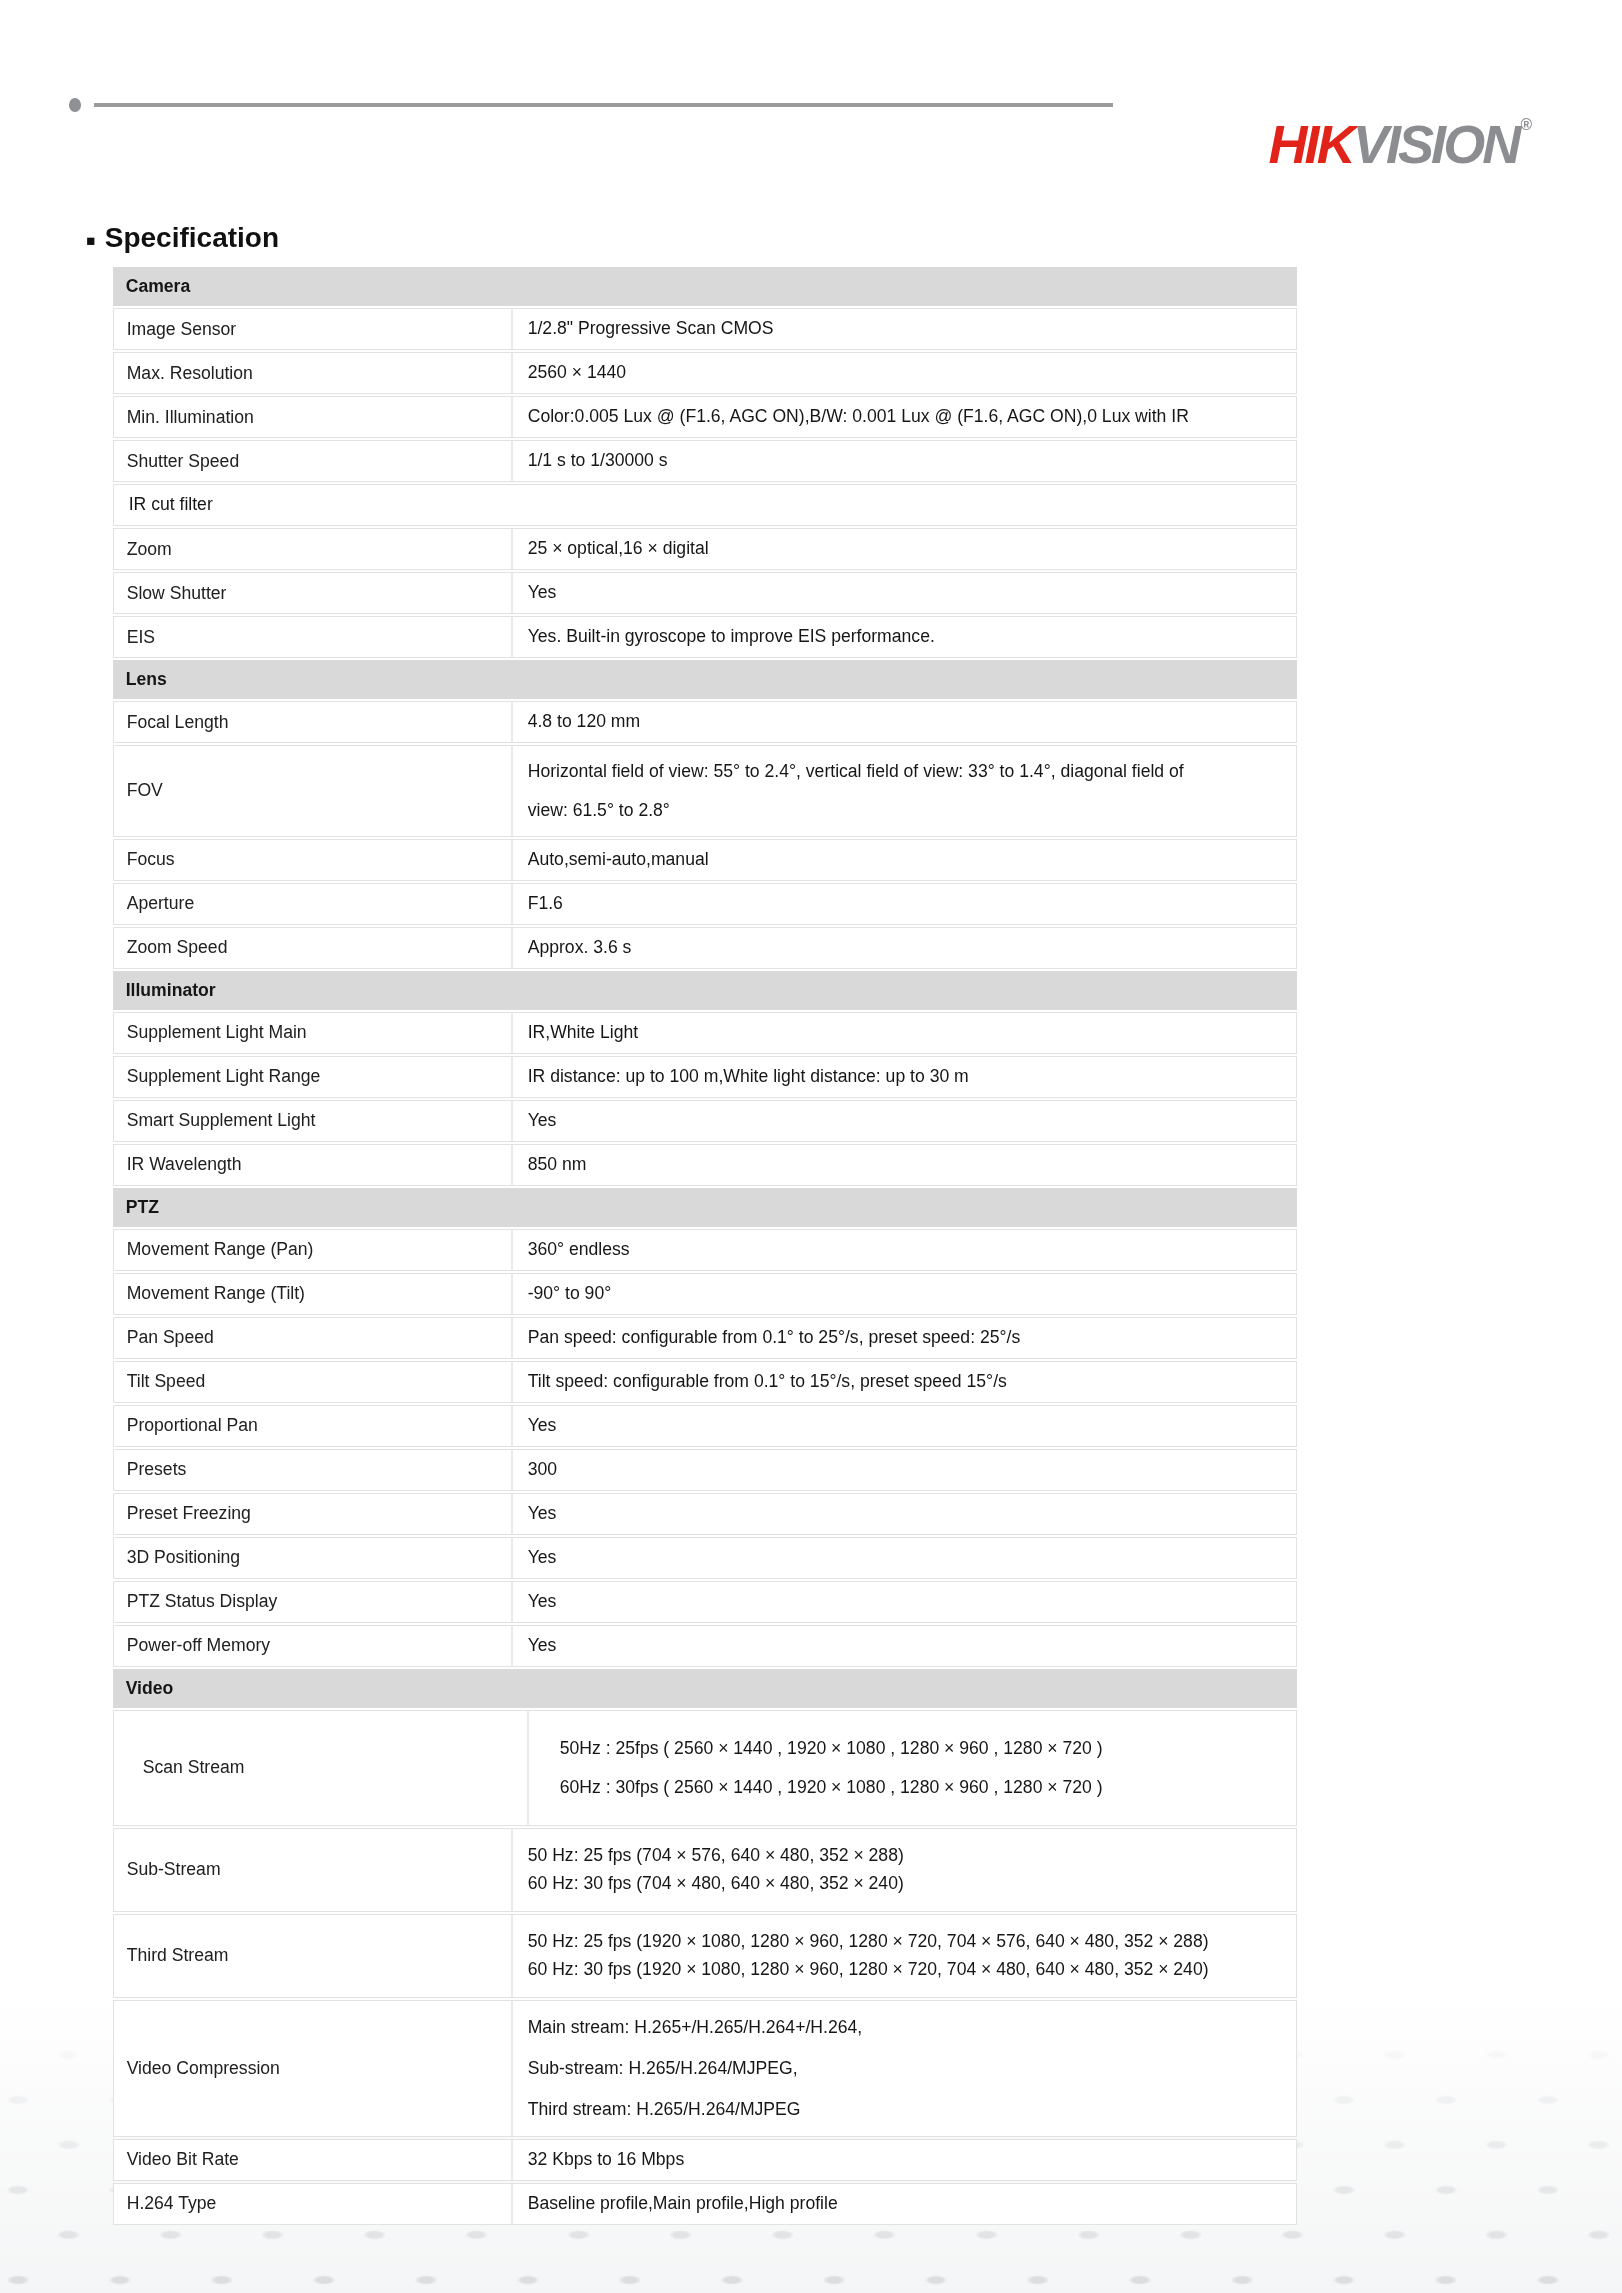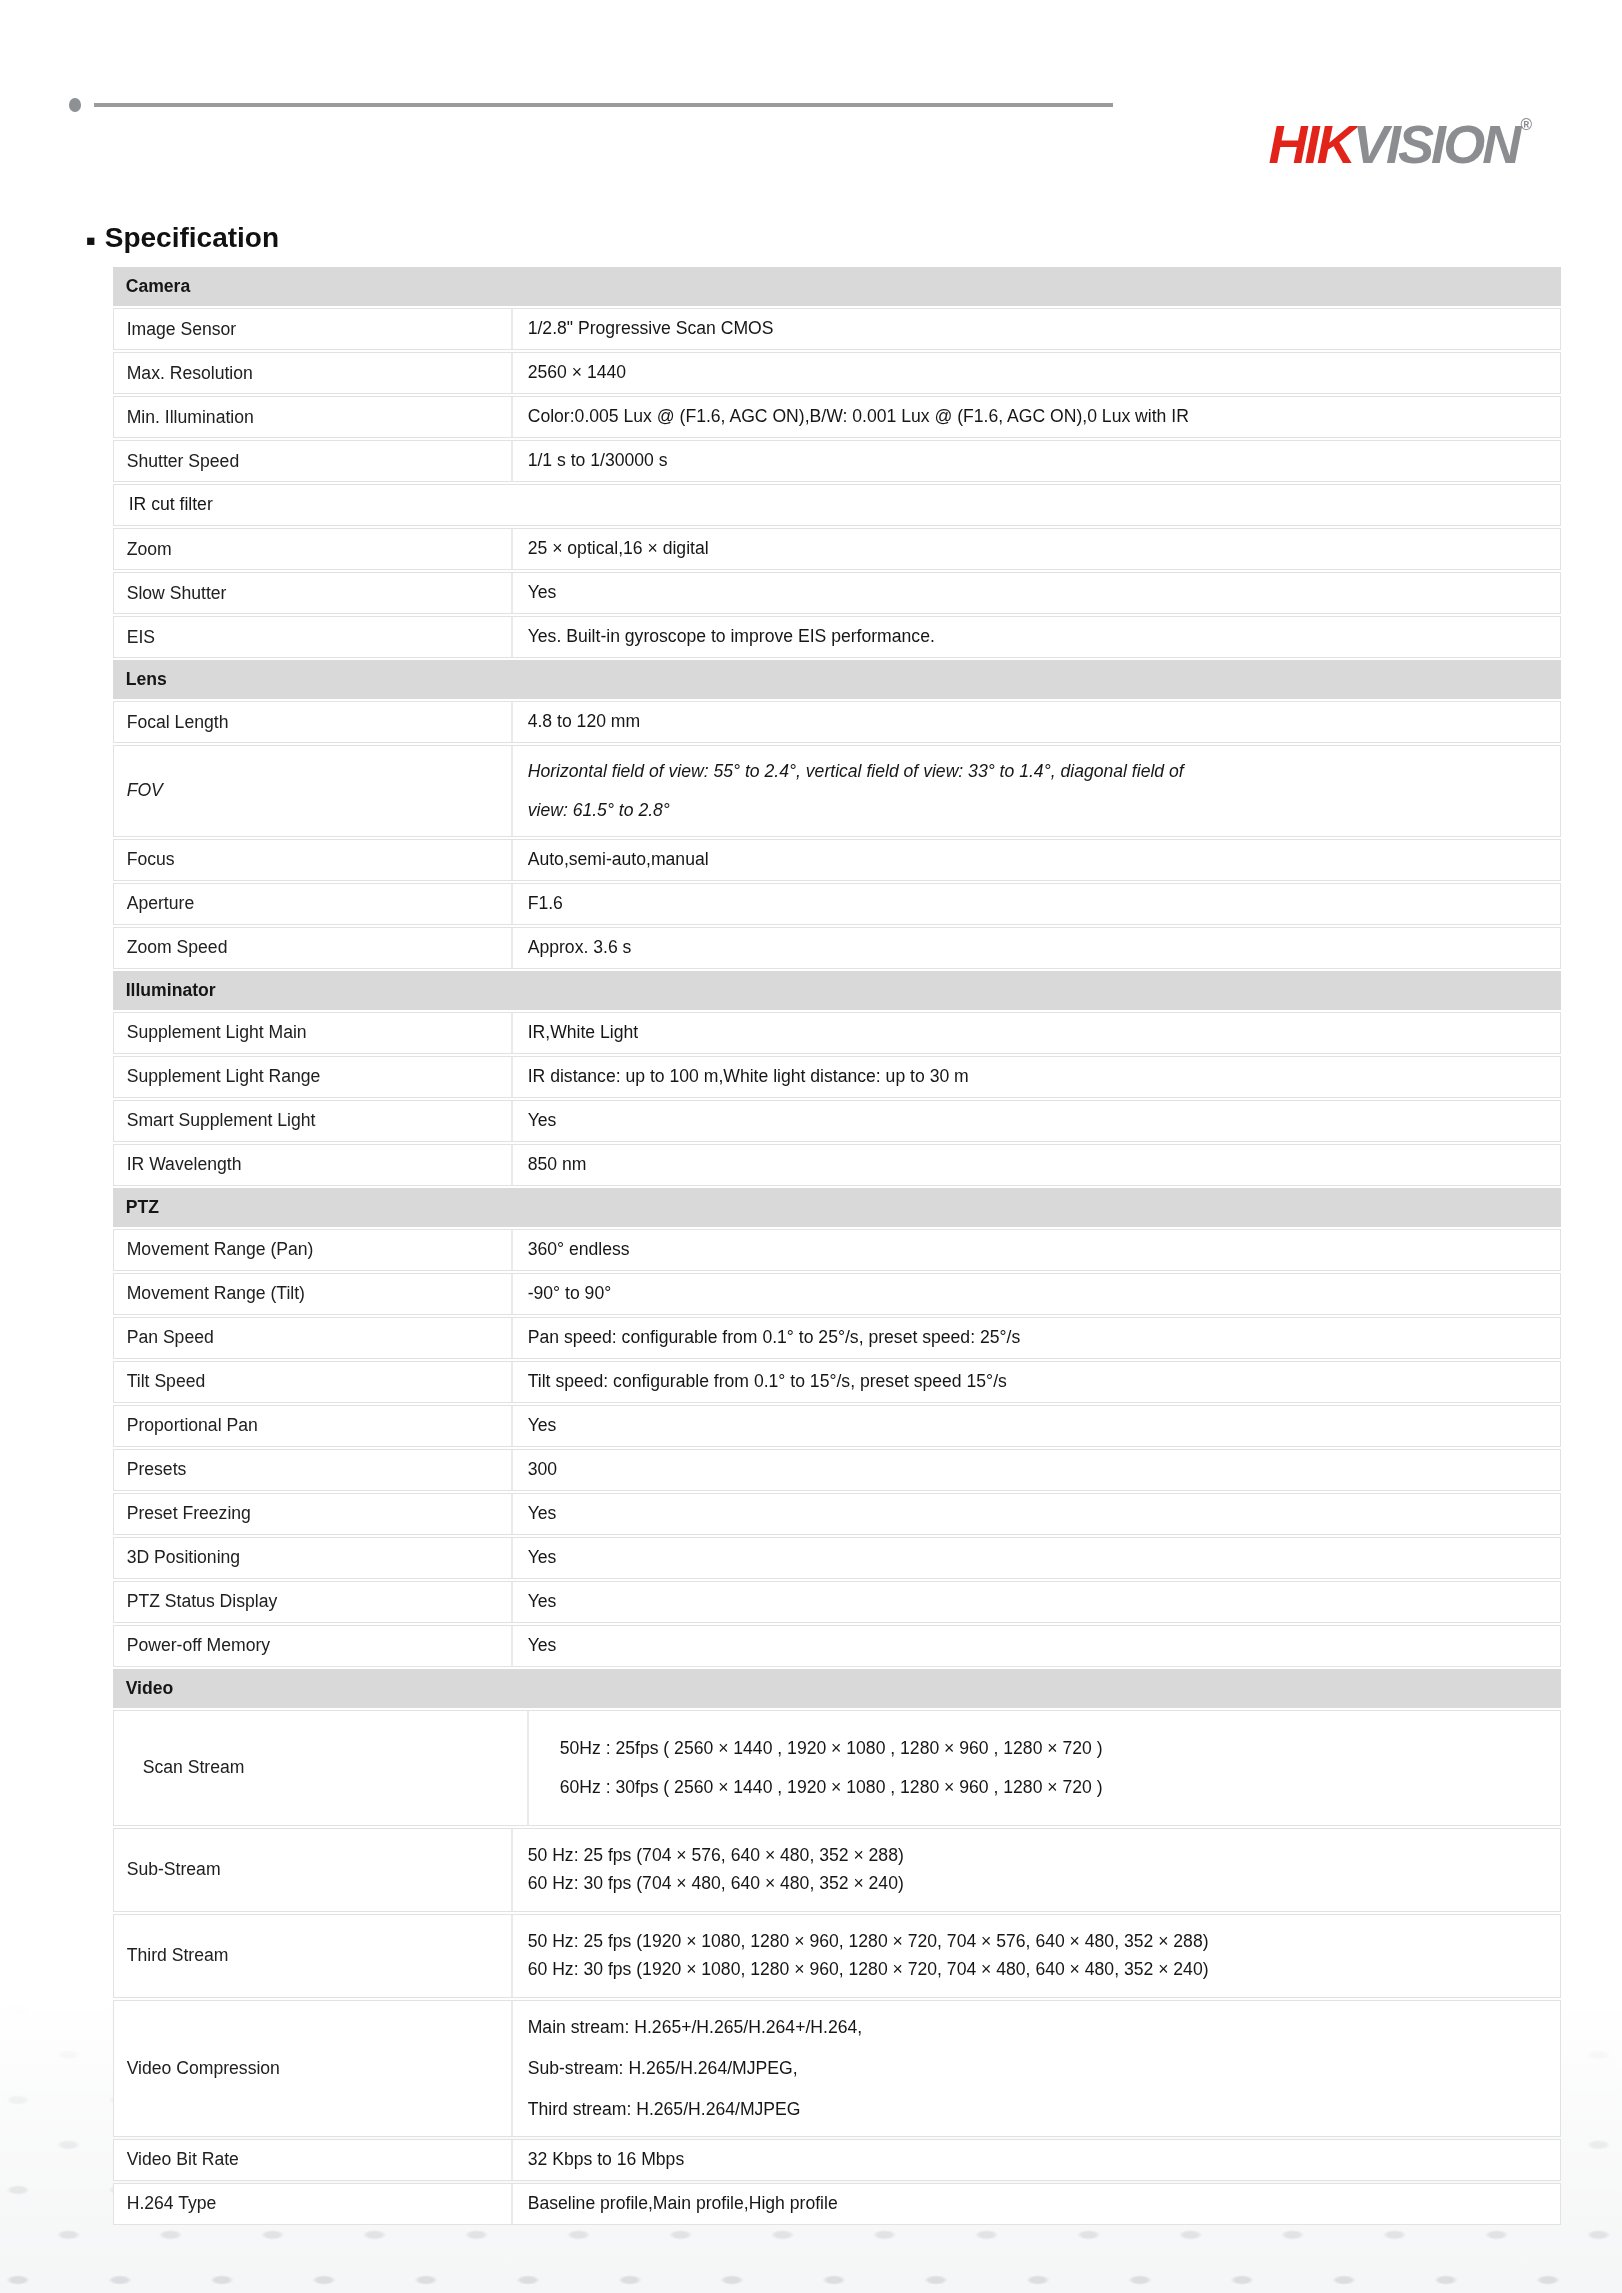--- a/index.html
+++ b/index.html
@@ -62,21 +62,21 @@
     display: flex; align-items: center;
   }
   .title .bullet {
     font-size: 14.7px; margin-right: 8.8px; margin-top: 2px;
     font-family: "DejaVu Sans", sans-serif;
   }
 
   
   .spec-table {
     position: absolute; left: 113px; top: 267px;
-    width: 1448px; z-index: 1;
+    width: 1184px; z-index: 1;
   }
   .section-header {
     background: #d9d9d9;
     min-height: 39px;
     display: flex; align-items: center;
     padding-left: 12.7px;
     font-weight: bold; font-size: 17.6px; color: #161616;
     margin-top: 2px;
   }
   .spec-table > :first-child { margin-top: 0; }
@@ -96,21 +96,21 @@
   }
   .cell.value {
     flex: 1;
     padding: 5.9px 15.7px 5.9px 14.7px;
     min-height: 40px;
     white-space: pre-line;
     line-height: 27.4px;
     color: #161616;
   }
   
-  .row-fov .cell         { min-height: 84px; font-style: italic; }
+  .row-fov .cell         { min-height: 84px; }
   .row-fov .value        { line-height: 39px; }
   .row-mainstream .cell  { min-height: 114px; margin-left: 16px; }
   .row-mainstream .value { line-height: 39px; }
   .row-substream .cell,
   .row-thirdstream .cell { min-height: 82px; }
   .row-substream .value,
   .row-thirdstream .value{ line-height: 27.4px; }
   .row-compression .cell { min-height: 125px; }
   .row-compression .value{ line-height: 41px; }
 </style>

